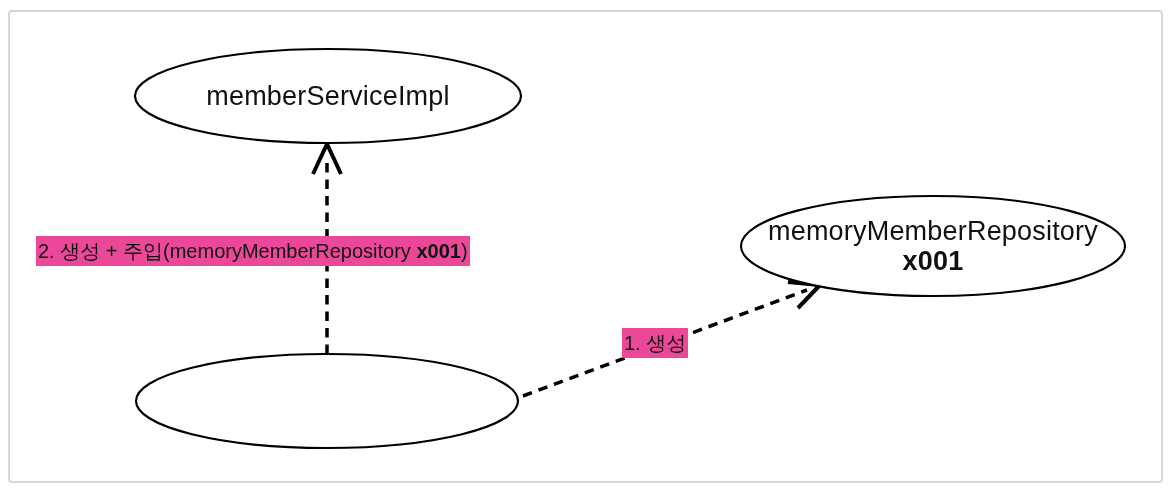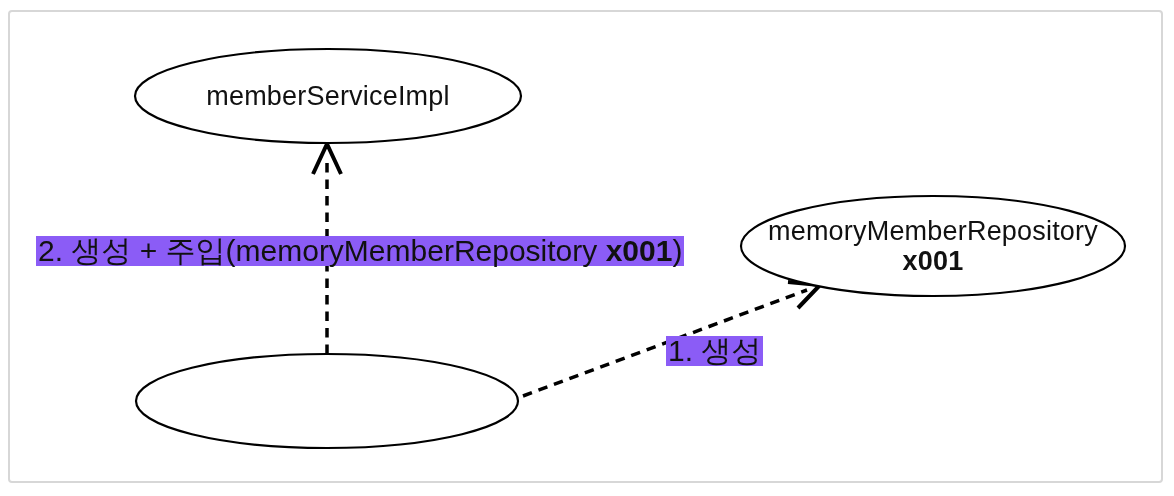--- a/index.html
+++ b/index.html
@@ -35,23 +35,23 @@
     text-align: center;
     color: #111111;
     font-size: 27px;
     line-height: 30px;
     letter-spacing: 0.2px;
   }
   .node-label .bold-line { font-weight: bold; }
   .edge-label {
     position: absolute;
     color: #111111;
-    font-size: 30px;
+    font-size: 20px;
     line-height: 30px;
-    background: #8b5cf6;
+    background: #ec4899;
     padding: 0 2px;
     white-space: nowrap;
   }
   .edge-label .bold { font-weight: bold; }
 </style>
 </head>
 <body>
 
 <div class="canvas">
 
@@ -77,17 +77,17 @@
   <div class="node-label" style="left:741px; top:196px; width:384px; height:100px;">
     <div>memoryMemberRepository</div>
     <div class="bold-line">x001</div>
   </div>
 
 
   <div class="edge-label" style="left:36px; top:236px;">
     <span>2. 생성 + 주입(memoryMemberRepository </span><span class="bold">x001</span><span>)</span>
   </div>
 
-  <div class="edge-label" style="left:622px; top:336px;margin-left:44px;">
+  <div class="edge-label" style="left:622px; top:328px;">
     <span>1. 생성</span>
   </div>
 
 </div>
 
 </body></html>

